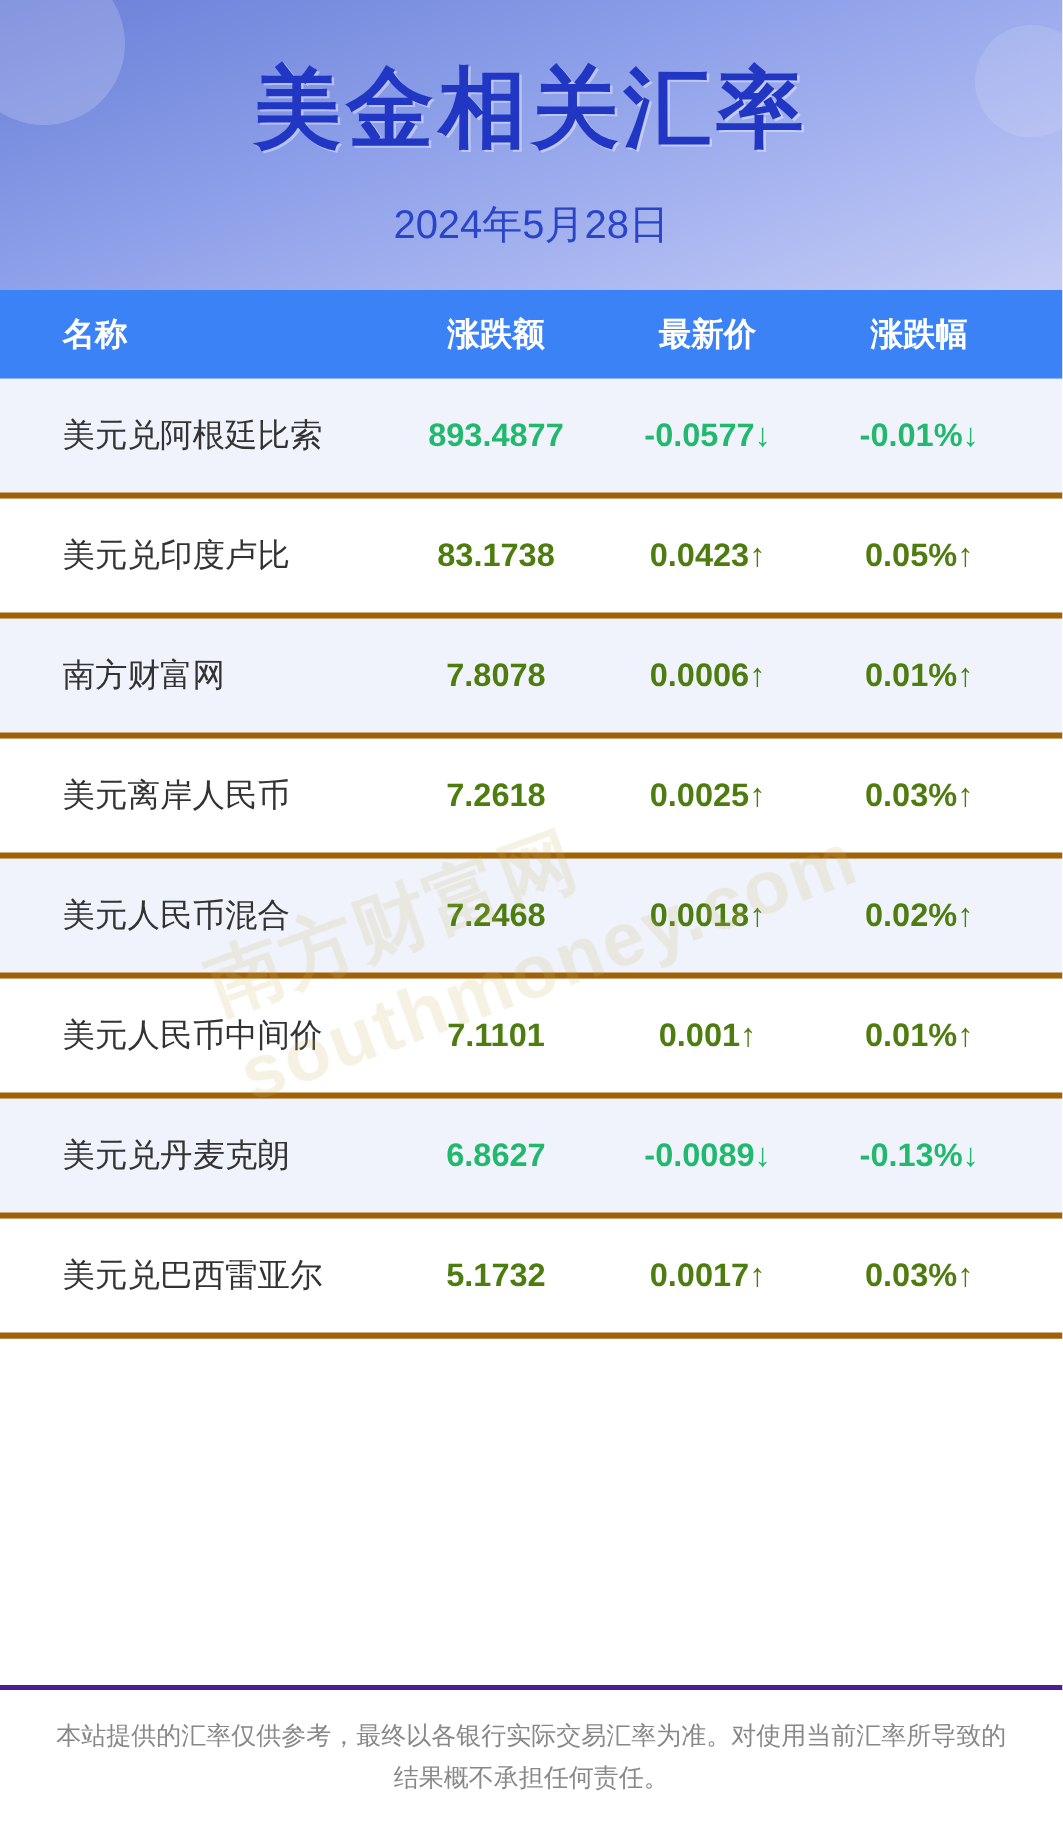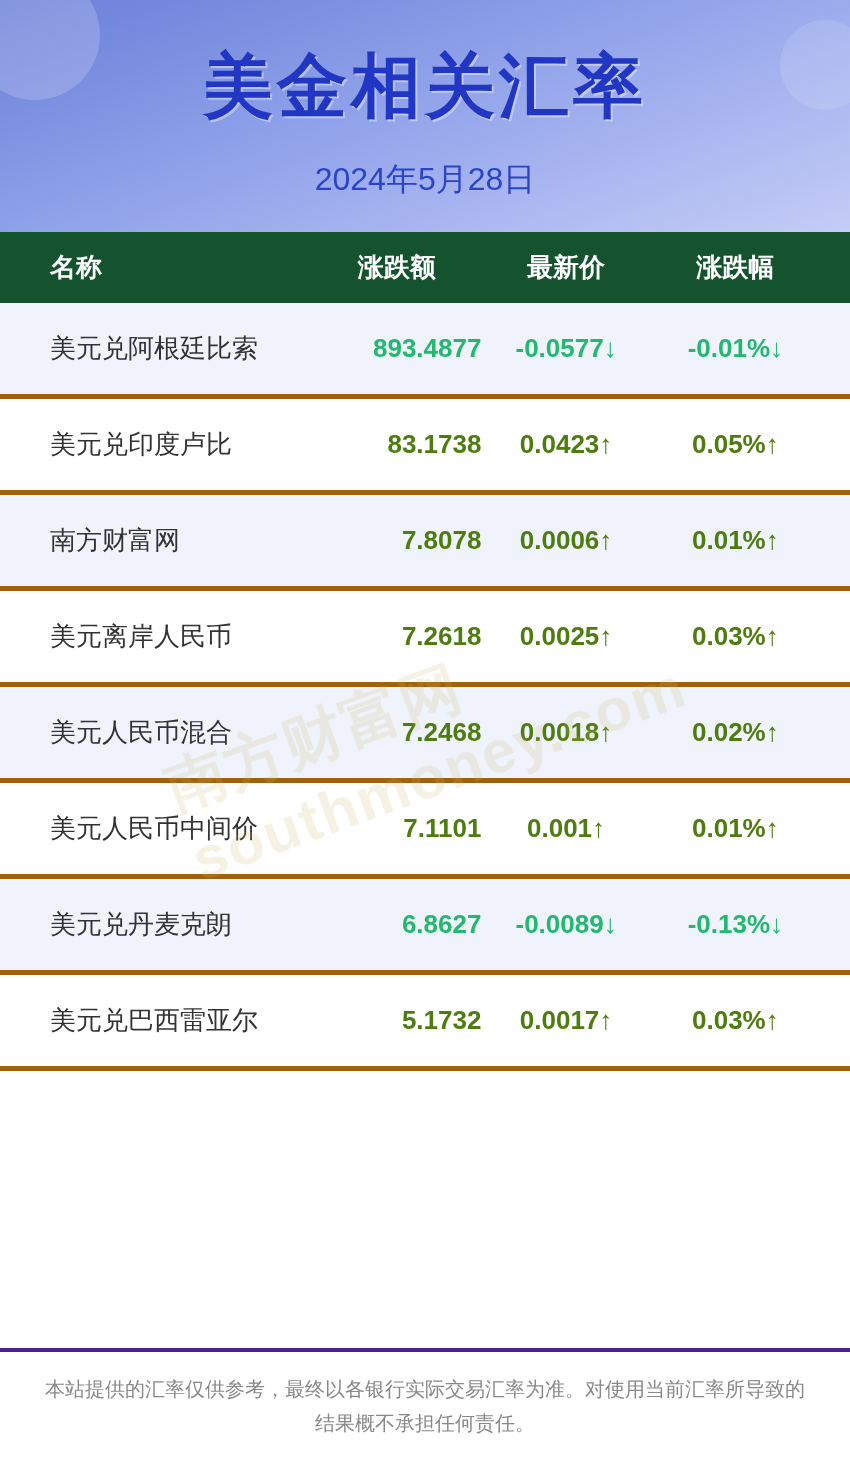--- a/index.html
+++ b/index.html
@@ -47,21 +47,21 @@
     .header-date {
       font-size: 32px;
       color: #2a44c8;
       margin-top: 24px;
       font-weight: 500;
       position: relative; z-index: 1;
     }
 
     
     .table-header {
-      background: #14532d;
+      background: #3b82f6;
       display: grid;
       grid-template-columns: 2fr 1.2fr 1.2fr 1.2fr;
       padding: 18px 30px;
       margin-top: 0;
     }
     .table-header-cell {
       font-size: 26px;
       font-weight: 600;
       color: #fff;
       text-align: center;
@@ -90,21 +90,21 @@
       background: #fff;
     }
     .row-name {
       font-size: 26px;
       color: #333;
       font-weight: 500;
       padding-left: 20px;
     }
     .row-price {
       font-size: 26px;
-      text-align: right;
+      text-align: center;
       font-weight: 600;
     }
     .row-change {
       font-size: 26px;
       text-align: center;
       font-weight: 600;
     }
     .row-pct {
       font-size: 26px;
       text-align: center;

